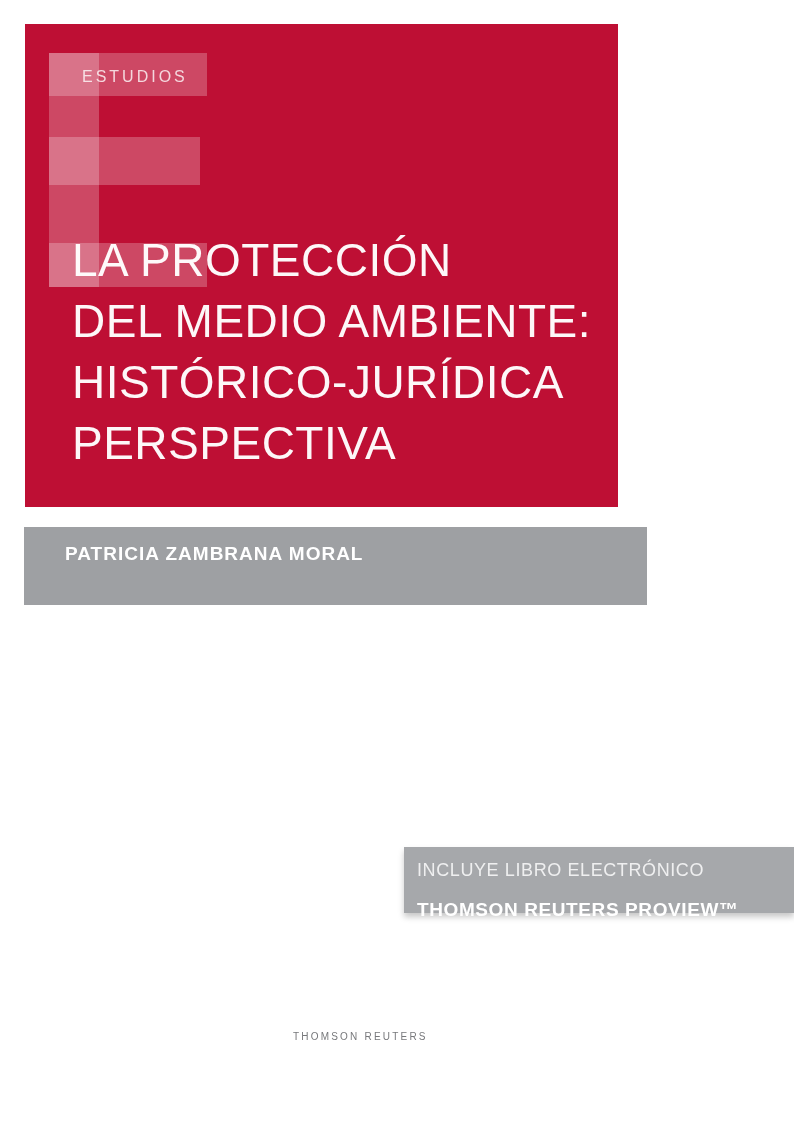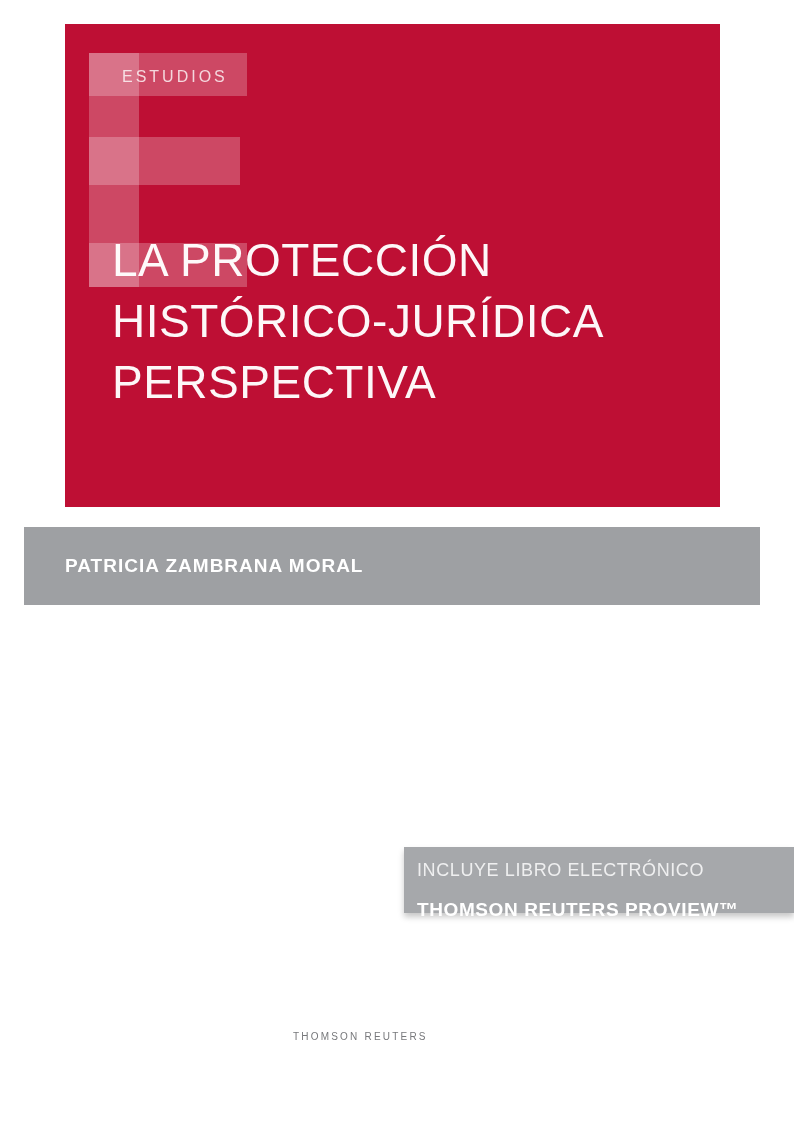--- a/index.html
+++ b/index.html
@@ -16,23 +16,22 @@
     font-family:"Liberation Sans", sans-serif;
     position:relative;
     overflow:hidden;
   }
   .cover{position:absolute;inset:0;}
 
   
   .red-panel{
     position:absolute;
     left:25px; top:24px;
-    width:655px; height:483px;
+    width:593px; height:483px;
     background:var(--red);
-    margin-left:40px;
   }
   .letter-e{
     position:absolute;
     left:24px; top:29px;
     width:158px; height:234px;
   }
   .collection-label{
     position:absolute;
     left:57px; top:44px;
     font-size:16px;
@@ -48,23 +47,23 @@
     font-weight:300;
     letter-spacing:0.5px;
     color:rgba(255,255,255,0.97);
   }
   .book-title .title-line{display:block;}
 
   
   .author-bar{
     position:absolute;
     left:24px; top:527px;
-    width:736px; height:78px;
+    width:623px; height:78px;
     background:var(--author-bar-gray);
-    padding:28px 0 0 41px;
+    padding:16px 0 0 41px;
   }
   .author-name{
     color:#ffffff;
     font-weight:bold;
     font-size:19px;
     letter-spacing:1px;
   }
 
   
   .ebook-banner{
@@ -126,20 +125,21 @@
         <rect x="0" y="0" width="158" height="43"></rect>
         <rect x="0" y="84" width="151" height="48"></rect>
         <rect x="0" y="190" width="158" height="44"></rect>
       </g>
     </svg>
 
     <div class="collection-label">ESTUDIOS</div>
 
     <h1 class="book-title">
       <span class="title-line">LA PROTECCIÓN</span>
+      <span class="title-line">DEL MEDIO AMBIENTE:</span>
       <span class="title-line">HISTÓRICO-JURÍDICA</span>
       <span class="title-line">PERSPECTIVA</span>
     </h1>
   </div>
 
   <div class="author-bar">
     <span class="author-name">PATRICIA ZAMBRANA MORAL</span>
   </div>
 
   <div class="ebook-banner">

